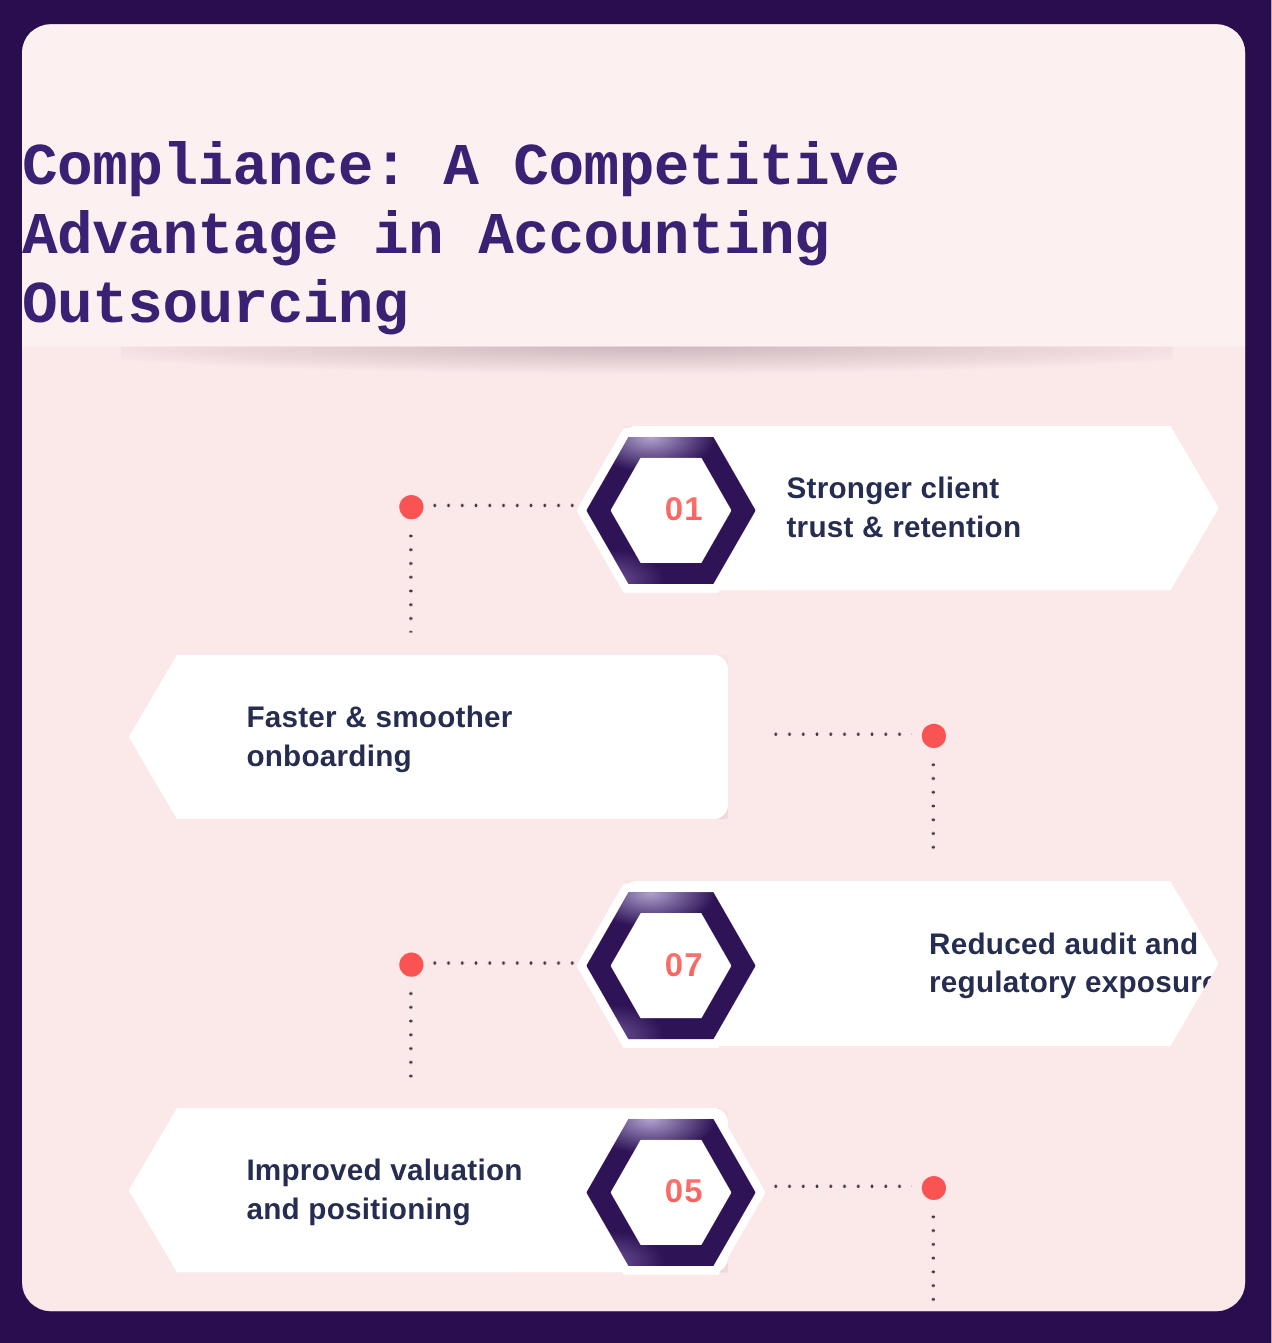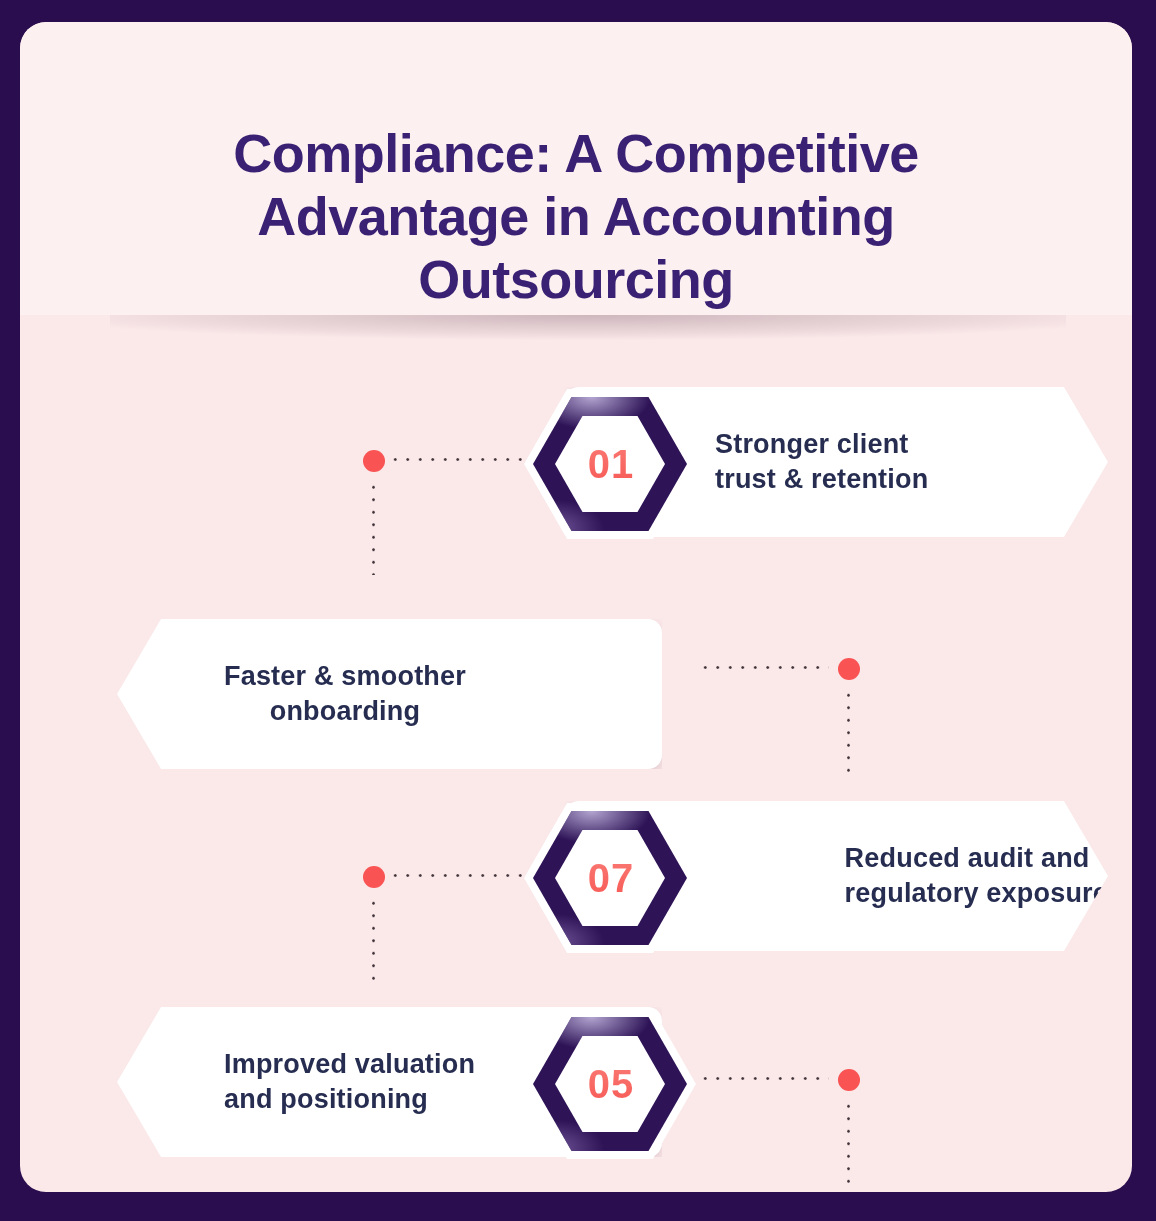--- a/index.html
+++ b/index.html
@@ -25,23 +25,23 @@
   .content{
     position:absolute;left:20px;top:22px;width:1112px;height:1170px;
     background:var(--background);border-radius:26px;overflow:hidden;
   }
   .header-zone{
     position:absolute;left:0;top:0;width:100%;height:293px;
     background:var(--header-background);border-radius:26px 26px 0 0;
   }
   .title{
     position:absolute;left:0;top:64px;width:100%;
-    text-align:center;white-space:pre-line;
+    white-space:pre-line;
     color:var(--title-color);
-    font-size:54px;line-height:63px;font-weight:800;letter-spacing:-0.5px;
+    font-size:54px;line-height:63px;font-weight:800;letter-spacing:-0.5px;font-family:Liberation Mono, monospace;
   }
   .title-shadow{
     position:absolute;left:90px;top:293px;width:956px;height:34px;
     background:radial-gradient(78% 100% at 50% 0%, rgba(118,88,104,0.34), rgba(118,88,104,0.10) 55%, rgba(118,88,104,0) 75%);
     pointer-events:none;
   }
   
   .banner{
     position:absolute;height:150px;background:var(--banner-color);
     display:flex;align-items:center;
@@ -49,21 +49,21 @@
   }
   .banner-right{
     width:543px;border-radius:14px 0 0 14px;
     clip-path:polygon(0 0, calc(100% - 44px) 0, 100% 50%, calc(100% - 44px) 100%, 0 100%);
   }
   .banner-left{
     width:545px;border-radius:0 14px 14px 0;
     clip-path:polygon(44px 0, 100% 0, 100% 100%, 44px 100%, 0 50%);
   }
   .b1{left:545px;top:365px;}
-  .b2{left:97px;top:597px;text-align:center;}
+  .b2{left:97px;top:573px;}
   .b3{left:545px;top:779px;justify-content:flex-end;}
   .b4{left:97px;top:985px;}
   .banner-text{
     white-space:pre-line;color:var(--text-color);
     font-size:27px;line-height:35px;font-weight:600;letter-spacing:0.2px;
   }
   .banner-right .banner-text{margin-left:150px;}
   .banner-left .banner-text{margin-left:107px;}
   
   .hex{position:absolute;width:172px;height:150px;}
@@ -82,23 +82,23 @@
     background:
       radial-gradient(95px 52px at 38% 0%, var(--hexagon-highlight-color), rgba(179,165,209,0) 62%),
       radial-gradient(80px 46px at 14% 98%, rgba(122,96,162,0.85), rgba(122,96,162,0) 62%),
       var(--hexagon-ring-color);
   }
   .hex-inner{
     position:absolute;left:31px;top:27px;width:110px;height:96px;
     background:#ffffff;
   }
   .hex-num{
-    position:absolute;left:1px;top:0;width:172px;height:150px;
+    position:absolute;left:12px;top:0;width:172px;height:150px;
     display:flex;align-items:center;justify-content:center;
-    font-size:40px;font-weight:700;letter-spacing:1px;
+    font-size:30px;font-weight:700;letter-spacing:1px;
     color:var(--number-color-bottom);
     background:linear-gradient(180deg, var(--number-color-top) 12%, var(--number-color-bottom) 88%);
     -webkit-background-clip:text;background-clip:text;
   }
   @supports ((-webkit-background-clip:text) or (background-clip:text)){
     .hex-num{color:transparent;}
   }
   
   .dot{
     position:absolute;width:22px;height:22px;border-radius:50%;

